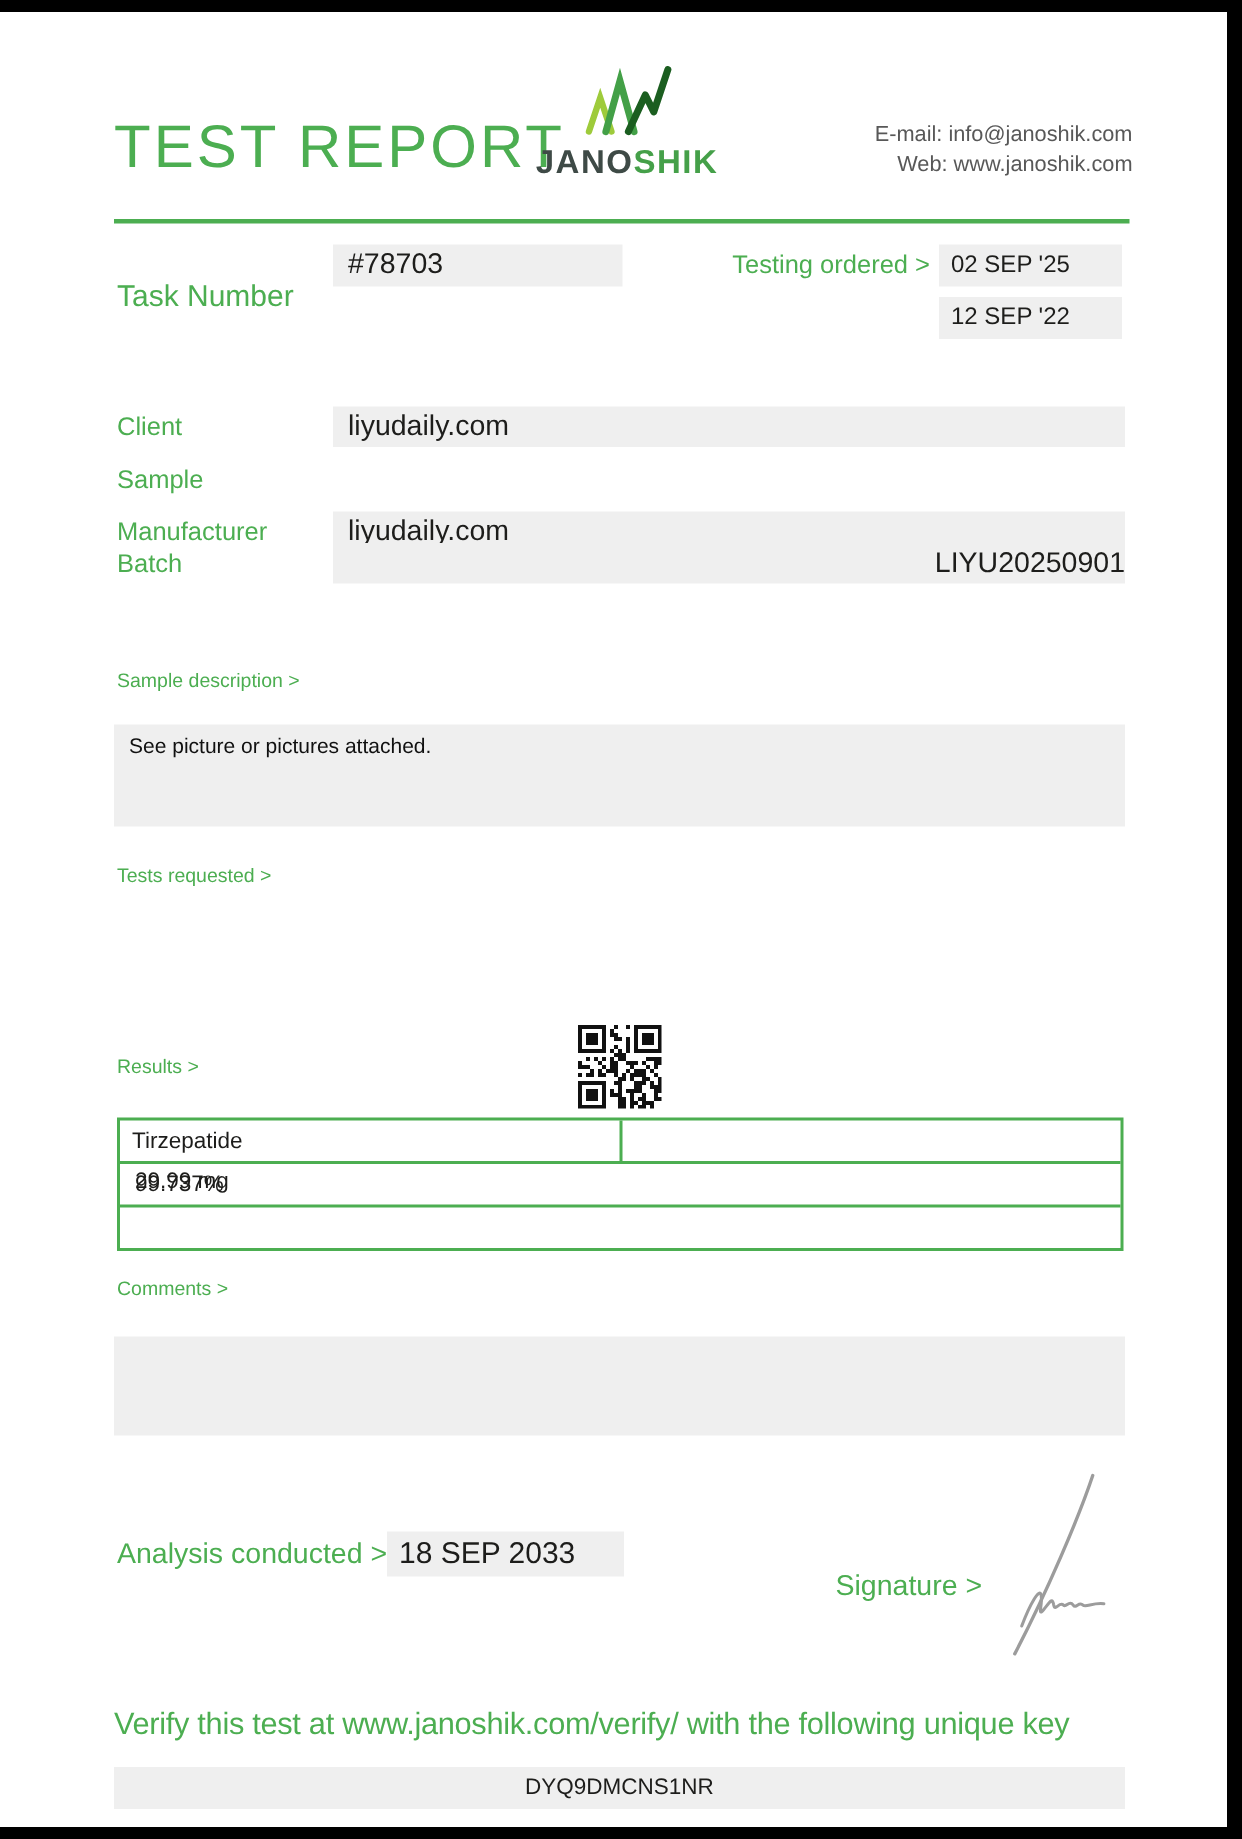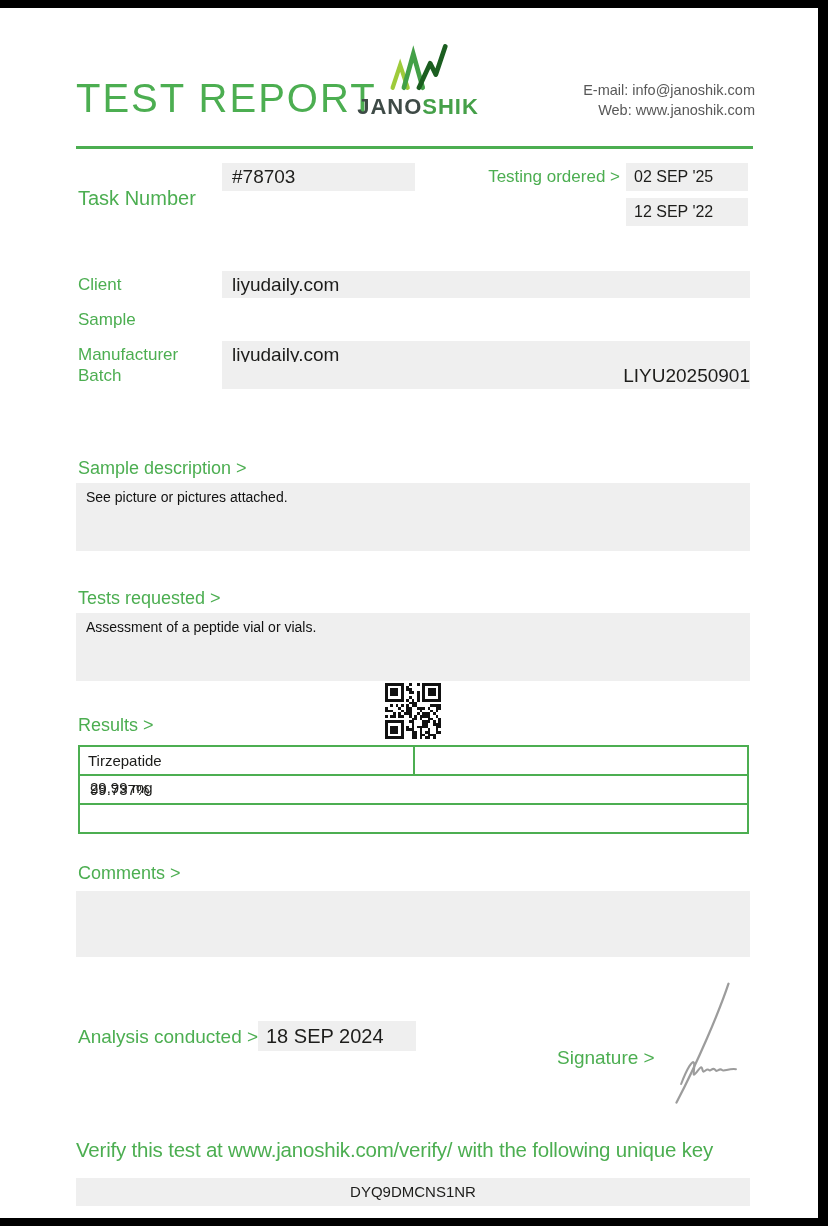--- a/index.html
+++ b/index.html
@@ -29,21 +29,21 @@
   .date-label{position:absolute;left:440px;width:180px;text-align:right;font-size:17px;line-height:28px;}
   .date-value{position:absolute;left:626px;width:122px;height:28px;font-size:16px;line-height:28px;
               padding-left:8px;box-sizing:border-box;}
   .d1{top:163px;} .d2{top:198px;}
 
   .info-label{position:absolute;left:78px;font-size:17px;line-height:27px;}
   .info-value{position:absolute;left:222px;width:528px;height:27px;font-size:19px;line-height:27px;
               padding-left:10px;box-sizing:border-box;}
   .f1{top:271px;} .f2{top:306px;} .f3{top:341px;} .f4{top:362px;text-align:right;}
 
-  .section-heading{position:absolute;left:78px;font-size:18px;margin-top:12px;}
+  .section-heading{position:absolute;left:78px;font-size:13px;}
   .h-desc{top:446px;} .h-tests{top:576px;} .h-results{top:703px;} .h-comments{top:851px;}
 
   .text-box{position:absolute;left:76px;width:674px;box-sizing:border-box;
             font-size:14px;padding:6px 10px;color:#111;}
   .b-desc{top:483px;height:68px;}
   .b-tests{top:613px;height:68px;}
   .b-comments{top:891px;height:66px;}
 
   .qr{position:absolute;left:385px;top:683px;width:56px;height:56px;}
   .qr svg{width:56px;height:56px;display:block;}
@@ -104,21 +104,20 @@
   <div class="info-label green-label f2">Sample</div>
   <div class="info-label green-label f3">Manufacturer</div>
   <div class="info-value gray-box f3">liyudaily.com</div>
   <div class="info-label green-label f4">Batch</div>
   <div class="info-value gray-box f4">LIYU20250901</div>
 
   <div class="section-heading green-label h-desc">Sample description &gt;</div>
   <div class="text-box gray-box b-desc">See picture or pictures attached.</div>
 
   <div class="section-heading green-label h-tests">Tests requested &gt;</div>
-  <div class="text-box gray-box b-tests">Assessment of a peptide vial or vials.</div>
 
   <div class="qr">
     <svg id="qr-svg" viewBox="0 0 21 21" shape-rendering="crispEdges" fill="#111">
         <rect x="0" y="0" width="1" height="1"></rect>
         <rect x="1" y="0" width="1" height="1"></rect>
         <rect x="2" y="0" width="1" height="1"></rect>
         <rect x="3" y="0" width="1" height="1"></rect>
         <rect x="4" y="0" width="1" height="1"></rect>
         <rect x="5" y="0" width="1" height="1"></rect>
         <rect x="6" y="0" width="1" height="1"></rect>
@@ -350,21 +349,21 @@
     <div class="tr">
       <div class="td-name"></div>
       <div class="td-value"></div>
     </div>
   </div>
 
   <div class="section-heading green-label h-comments">Comments &gt;</div>
   <div class="text-box gray-box b-comments"></div>
 
   <div class="analysis-label green-label">Analysis conducted &gt;</div>
-  <div class="analysis-value gray-box">18 SEP 2024</div>
+  <div class="analysis-value gray-box">18 SEP 2033</div>
 
   <div class="sig-label green-label">Signature &gt;</div>
   <svg class="sig-svg" viewBox="0 0 100 140">
     <path d="M78,4 C68,34 45,88 22,132" fill="none" stroke="#9c9c9c" stroke-width="2.4" stroke-linecap="round"></path>
     <path d="M27,112 C33,96 40,84 41,90 C42,97 38,106 43,100 C47,95 49,91 50,97 C51,102 54,94 57,97 C59,99 61,93 64,97 C66,100 68,94 71,97 C73,99 78,95 86,96" fill="none" stroke="#9c9c9c" stroke-width="2.2" stroke-linecap="round"></path>
   </svg>
 
   <div class="verify green-label">Verify this test at www.janoshik.com/verify/ with the following unique key</div>
   <div class="key-bar gray-box">DYQ9DMCNS1NR</div>
 </div>

